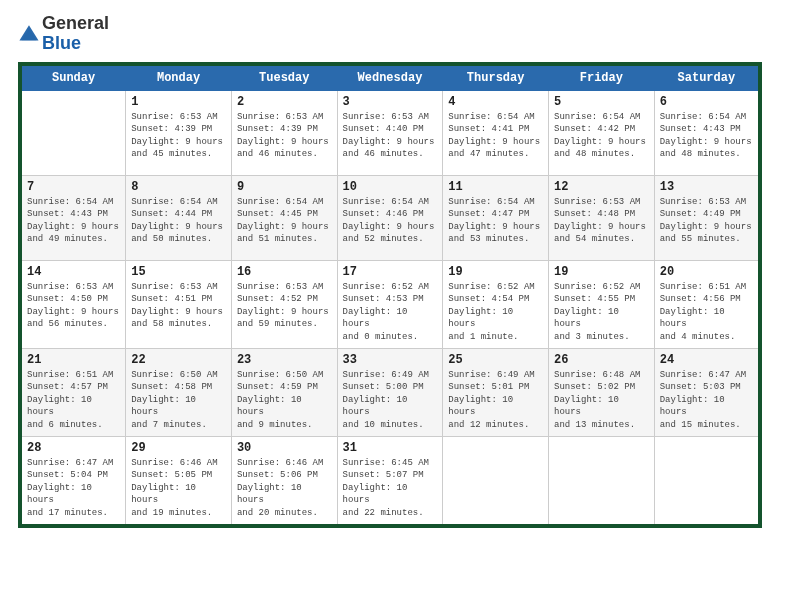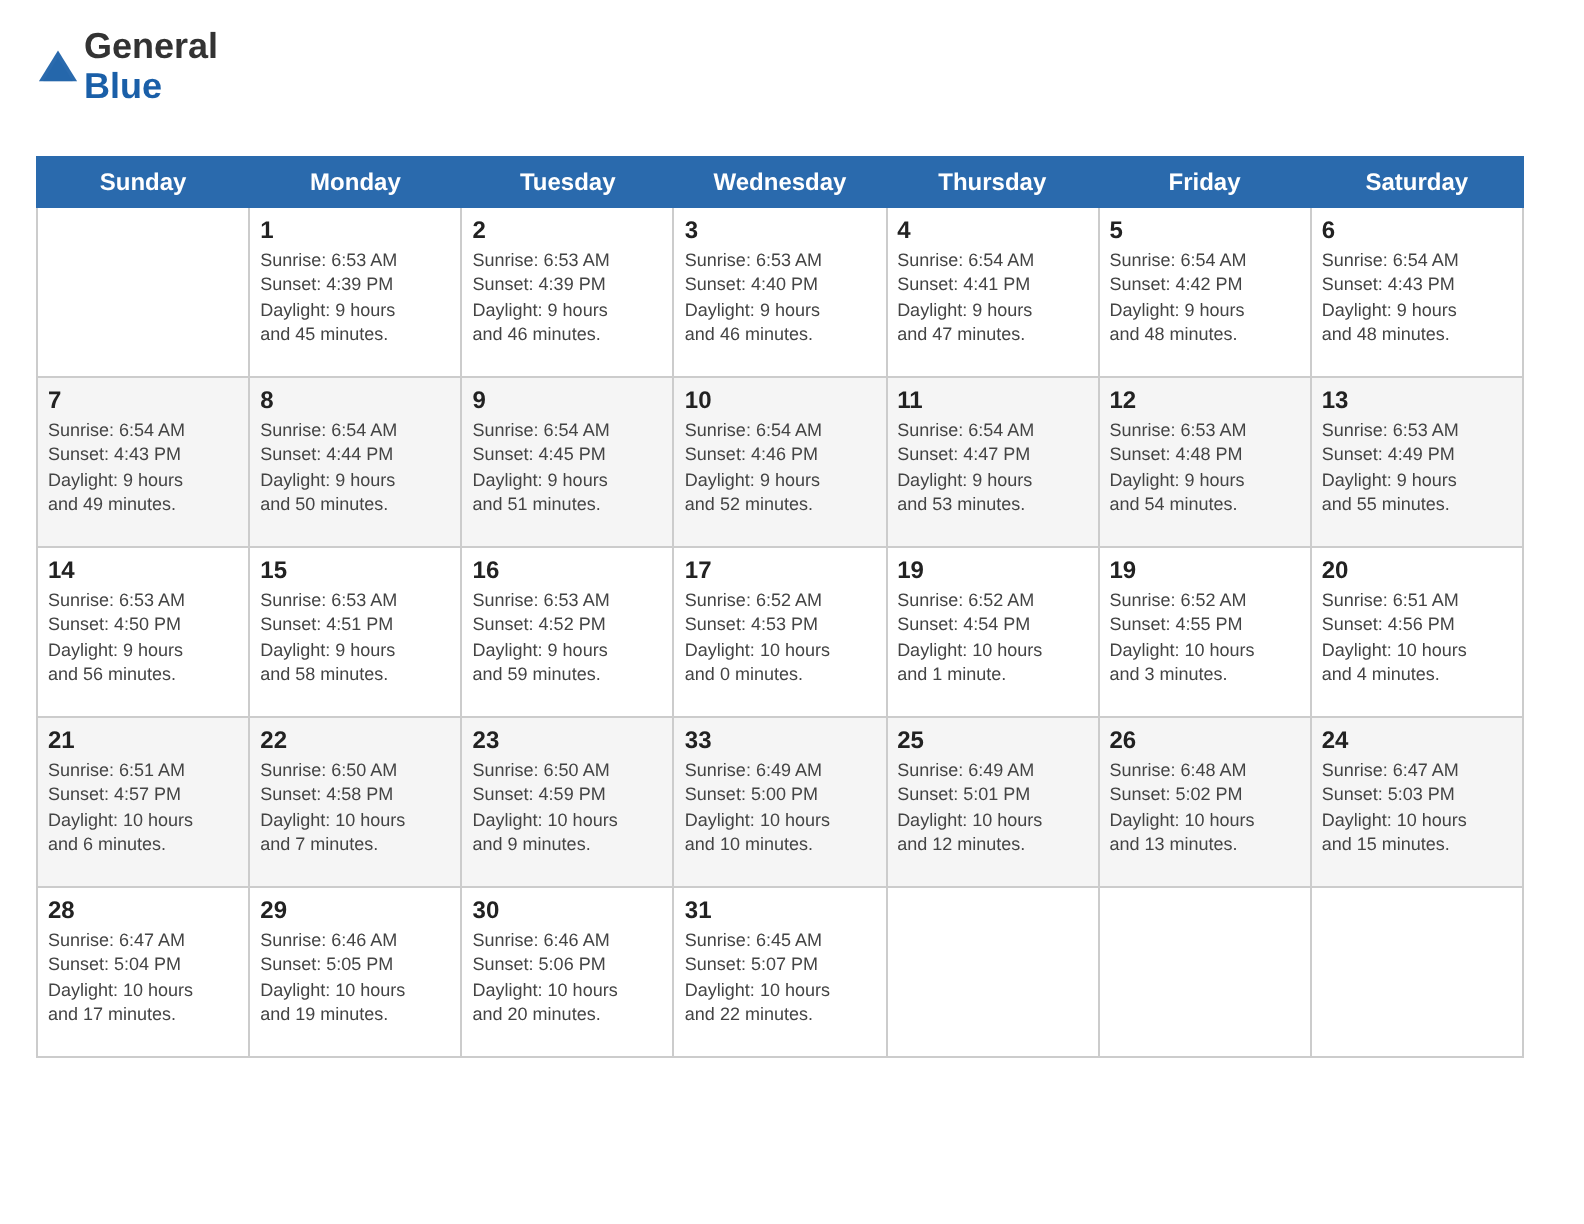--- a/index.html
+++ b/index.html
@@ -9,21 +9,20 @@
       width: 792px;
       height: 612px;
       overflow: hidden;
     }
     .page {
       width: 792px;
       height: 525px;
       padding: 14px 30px 10px 18px;
       display: flex;
       flex-direction: column;
-      gap: 16px;
     }
     .header {
       display: flex;
       justify-content: space-between;
       align-items: flex-start;
       margin-bottom: 8px;
     }
     .logo {
       display: flex;
       align-items: center;
@@ -49,24 +48,25 @@
       color: #222;
       line-height: 1.1;
     }
     .location {
       font-size: 13px;
       color: #444;
       margin-top: 2px;
     }
     .calendar {
       flex: 1;
-      border: 1px solid #14532d;
+      border: 4px solid #14532d;
       border-collapse: collapse;
       width: 100%;
       table-layout: fixed;
+      font-family: Liberation Mono, monospace;
     }
     .calendar th {
       background: #2a6aad;
       color: #fff;
       font-size: 12px;
       font-weight: bold;
       padding: 5px 4px;
       text-align: center;
       border: 1px solid #2a6aad;
     }

